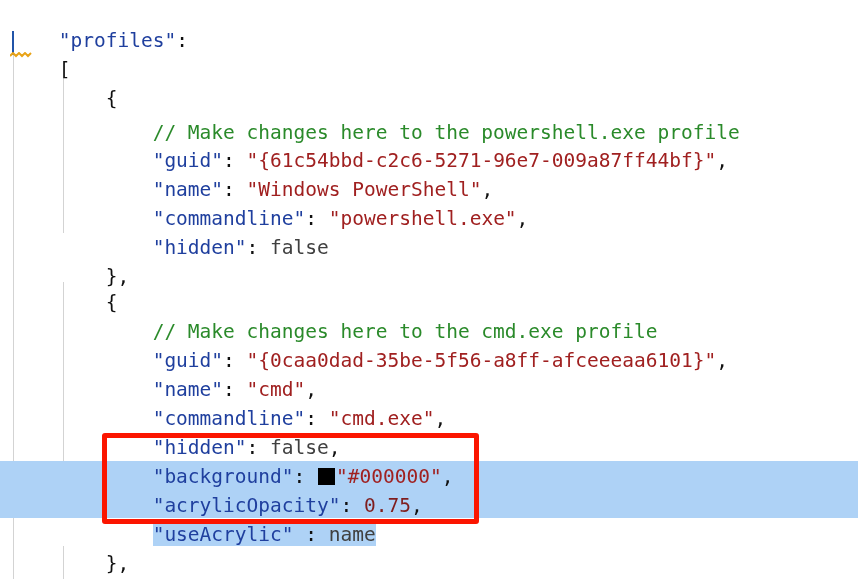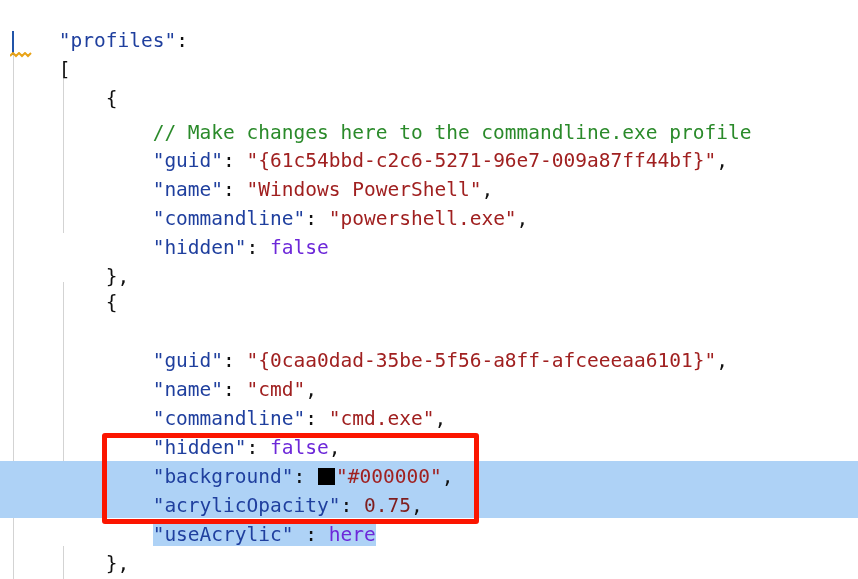--- a/index.html
+++ b/index.html
@@ -48,21 +48,21 @@
     white-space: pre;
     font-size: 19.5px;
     letter-spacing: 0px;
   }
   .line .ind { display: inline-block; }
 
   
   .t-key   { color: #1f3f9e; }
   .t-str   { color: #a02020; }
   .t-cmt   { color: #2a8a2a; }
-  .t-kw    { color: #6d28d9; }
+  .t-kw    { color: #404040; }
   .t-num   { color: #7f1d1d; }
   .t-punc  { color: #101010; }
   .t-brace { color: #101010; }
 
   
   .sel { background: #aed2f6; }
 
   
   .swatch {
     display: inline-block;
@@ -116,21 +116,21 @@
 
   <div class="line" style="top:26px;">
     <span class="ind">&nbsp;</span><span class="t-brace">[</span>
   </div>
 
   <div class="line" style="top:55px;">
     <span class="ind">&nbsp;&nbsp;&nbsp;&nbsp;&nbsp;</span><span class="t-brace">{</span>
   </div>
 
   <div class="line" style="top:89px;">
-    <span class="ind">&nbsp;&nbsp;&nbsp;&nbsp;&nbsp;&nbsp;&nbsp;&nbsp;&nbsp;</span><span class="t-cmt">// Make changes here to the commandline.exe profile</span>
+    <span class="ind">&nbsp;&nbsp;&nbsp;&nbsp;&nbsp;&nbsp;&nbsp;&nbsp;&nbsp;</span><span class="t-cmt">// Make changes here to the powershell.exe profile</span>
   </div>
 
   <div class="line" style="top:117px;">
     <span class="ind">&nbsp;&nbsp;&nbsp;&nbsp;&nbsp;&nbsp;&nbsp;&nbsp;&nbsp;</span><span class="t-key">"guid"</span><span class="t-punc">:</span><span>&nbsp;</span><span class="t-str">"{61c54bbd-c2c6-5271-96e7-009a87ff44bf}"</span><span class="t-punc">,</span>
   </div>
 
   <div class="line" style="top:146px;">
     <span class="ind">&nbsp;&nbsp;&nbsp;&nbsp;&nbsp;&nbsp;&nbsp;&nbsp;&nbsp;</span><span class="t-key">"name"</span><span class="t-punc">:</span><span>&nbsp;</span><span class="t-str">"Windows PowerShell"</span><span class="t-punc">,</span>
   </div>
 
@@ -144,21 +144,21 @@
 
   <div class="line" style="top:233px;">
     <span class="ind">&nbsp;&nbsp;&nbsp;&nbsp;&nbsp;</span><span class="t-brace">},</span>
   </div>
 
   <div class="line" style="top:259px;">
     <span class="ind">&nbsp;&nbsp;&nbsp;&nbsp;&nbsp;</span><span class="t-brace">{</span>
   </div>
 
   <div class="line" style="top:288px;">
-    <span class="ind">&nbsp;&nbsp;&nbsp;&nbsp;&nbsp;&nbsp;&nbsp;&nbsp;&nbsp;</span>
+    <span class="ind">&nbsp;&nbsp;&nbsp;&nbsp;&nbsp;&nbsp;&nbsp;&nbsp;&nbsp;</span><span class="t-cmt">// Make changes here to the cmd.exe profile</span>
   </div>
 
   <div class="line" style="top:317px;">
     <span class="ind">&nbsp;&nbsp;&nbsp;&nbsp;&nbsp;&nbsp;&nbsp;&nbsp;&nbsp;</span><span class="t-key">"guid"</span><span class="t-punc">:</span><span>&nbsp;</span><span class="t-str">"{0caa0dad-35be-5f56-a8ff-afceeeaa6101}"</span><span class="t-punc">,</span>
   </div>
 
   <div class="line" style="top:346px;">
     <span class="ind">&nbsp;&nbsp;&nbsp;&nbsp;&nbsp;&nbsp;&nbsp;&nbsp;&nbsp;</span><span class="t-key">"name"</span><span class="t-punc">:</span><span>&nbsp;</span><span class="t-str">"cmd"</span><span class="t-punc">,</span>
   </div>
 
@@ -172,21 +172,21 @@
 
   <div class="line" style="top:433px;">
     <span class="ind">&nbsp;&nbsp;&nbsp;&nbsp;&nbsp;&nbsp;&nbsp;&nbsp;&nbsp;</span><span class="sel"><span class="t-key">"background"</span><span class="t-punc">:</span><span>&nbsp;</span><span class="swatch"></span><span class="t-str">"#000000"</span><span class="t-punc">,</span><span>&nbsp;&nbsp;&nbsp;</span></span>
   </div>
 
   <div class="line" style="top:462px;">
     <span class="ind">&nbsp;&nbsp;&nbsp;&nbsp;&nbsp;&nbsp;&nbsp;&nbsp;&nbsp;</span><span class="sel"><span class="t-key">"acrylicOpacity"</span><span class="t-punc">:</span><span>&nbsp;</span><span class="t-num">0.75</span><span class="t-punc">,</span></span>
   </div>
 
   <div class="line" style="top:491px;">
-    <span class="ind">&nbsp;&nbsp;&nbsp;&nbsp;&nbsp;&nbsp;&nbsp;&nbsp;&nbsp;</span><span class="sel"><span class="t-key">"useAcrylic"</span><span class="t-punc"> :</span><span>&nbsp;</span><span class="t-kw">here</span></span>
+    <span class="ind">&nbsp;&nbsp;&nbsp;&nbsp;&nbsp;&nbsp;&nbsp;&nbsp;&nbsp;</span><span class="sel"><span class="t-key">"useAcrylic"</span><span class="t-punc"> :</span><span>&nbsp;</span><span class="t-kw">name</span></span>
   </div>
 
   <div class="line" style="top:520px;">
     <span class="ind">&nbsp;&nbsp;&nbsp;&nbsp;&nbsp;</span><span class="t-brace">},</span>
   </div>
 
   <div class="line" style="top:549px;">
     <span class="ind">&nbsp;&nbsp;&nbsp;&nbsp;&nbsp;</span>
   </div>
 

